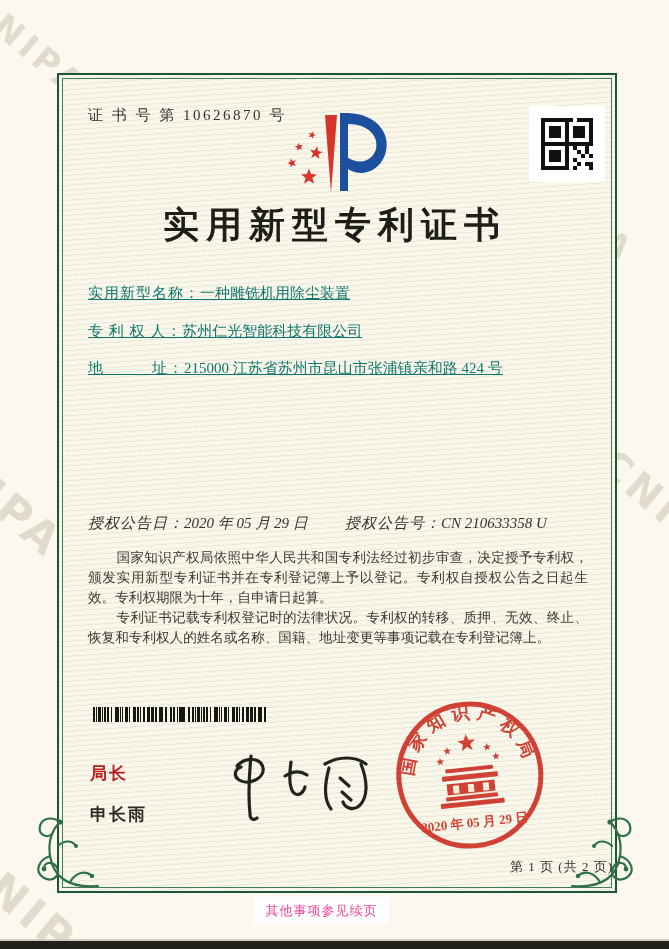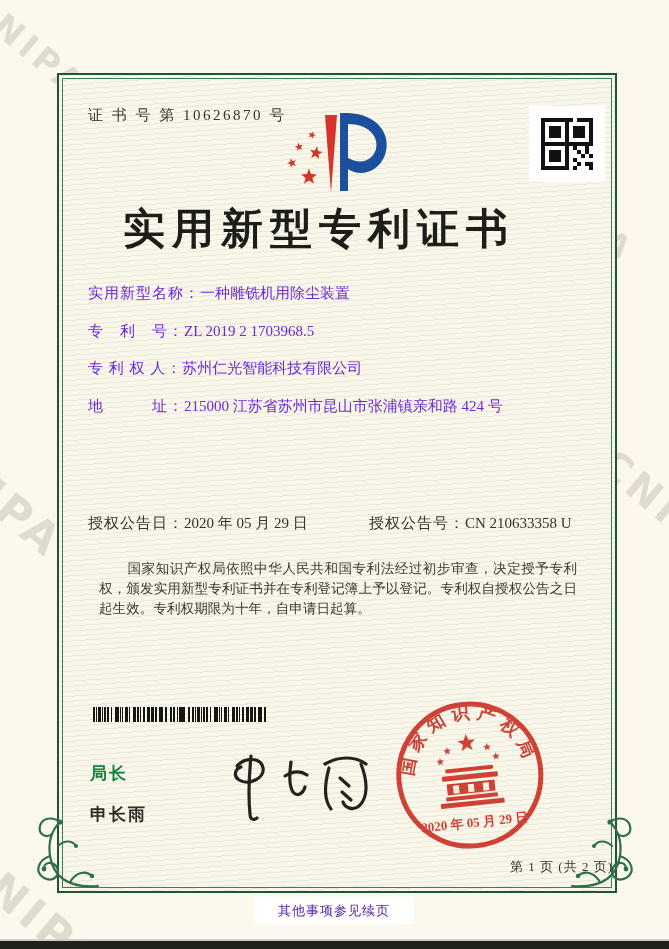--- a/index.html
+++ b/index.html
@@ -14,49 +14,49 @@
   .frame{position:absolute;left:57px;top:73px;width:556px;height:816px;border:2.5px solid #1b5737;
          background:repeating-linear-gradient(176deg,rgba(96,142,108,.12) 0 1px,rgba(0,0,0,0) 1px 5px),#faf7ea;}
   .frame-inner{position:absolute;left:3px;top:3px;right:3px;bottom:3px;border:1px solid #3f7d58;}
 
   .cert-no{position:absolute;left:88px;top:106px;font-size:15px;letter-spacing:2.5px;color:#34322d;}
 
   .logo{position:absolute;left:268px;top:101px;width:134px;height:98px;}
   .qr-box{position:absolute;left:529px;top:106px;width:76px;height:76px;background:#fff;}
   .qr-box svg{position:absolute;left:12px;top:12px;}
 
-  .title{position:absolute;left:41px;top:201px;width:556px;text-align:center;font-size:42px;font-weight:700;
+  .title{position:absolute;left:57px;top:201px;width:556px;text-align:center;font-size:36px;font-weight:700;
          letter-spacing:7px;color:#1f1d19;}
 
-  .fields{position:absolute;left:88px;top:284px;width:500px;font-size:15px;color:#6d28d9;}
+  .fields{position:absolute;left:88px;top:284px;width:500px;font-size:15px;color:#0f766e;text-decoration:underline;}
   .frow{height:20px;margin-bottom:17.5px;white-space:nowrap;}
   .flabel{letter-spacing:1px;}
-  .grant{position:absolute;left:88px;top:514px;width:510px;font-size:15px;color:#34322d;white-space:nowrap;}
-  .grant .col2{position:absolute;left:257px;top:0;margin-left:24px;}
+  .grant{position:absolute;left:88px;top:514px;width:510px;font-size:15px;color:#34322d;white-space:nowrap;font-style:italic;}
+  .grant .col2{position:absolute;left:257px;top:0;}
 
   .body-text{position:absolute;left:88px;top:548px;width:500px;font-size:13.6px;line-height:20px;
              color:#3a382f;text-align:justify;}
-  .body-text p{margin:11px;text-indent:2.1em;}
+  .body-text p{margin:0;text-indent:2.1em;}
 
   .barcode{position:absolute;left:93px;top:707px;width:176px;height:15px;
     background-image:
       repeating-linear-gradient(90deg,#161613 0 2px,rgba(0,0,0,0) 2px 3px,#161613 3px 4px,rgba(0,0,0,0) 4px 7px,#161613 7px 8px,rgba(0,0,0,0) 8px 11px),
       repeating-linear-gradient(90deg,#161613 0 1px,rgba(0,0,0,0) 1px 5px,#161613 5px 7px,rgba(0,0,0,0) 7px 9px);}
 
-  .signer-title{position:absolute;left:90px;top:762px;font-size:17px;font-weight:700;color:#15803d;letter-spacing:2px;
+  .signer-title{position:absolute;left:90px;top:762px;font-size:17px;font-weight:700;color:#b91c1c;letter-spacing:2px;
                 font-family:"DejaVu Sans","Liberation Sans",sans-serif;text-align:right;}
   .signer-name{position:absolute;left:90px;top:803px;font-size:17px;font-weight:700;color:#2c2a25;letter-spacing:2px;
                font-family:"DejaVu Sans","Liberation Sans",sans-serif;}
   .signature{position:absolute;left:193px;top:742px;}
 
   .seal{position:absolute;left:390px;top:697px;transform:rotate(-6deg);opacity:.93;mix-blend-mode:multiply;}
 
   .page-no{position:absolute;left:57px;top:858px;width:556px;text-align:right;font-size:13px;color:#34322d;letter-spacing:1px;}
-  .note-box{position:absolute;left:254px;top:897px;width:160px;height:27px;background:#fff;display:flex;
-            align-items:center;justify-content:center;font-size:13px;color:#4c1d95;letter-spacing:1px;}
+  .note-box{position:absolute;left:254px;top:897px;width:135px;height:27px;background:#fff;display:flex;
+            align-items:center;justify-content:center;font-size:13px;color:#ec4899;letter-spacing:1px;}
 
   .corner-orn{position:absolute;width:78px;height:86px;}
   .corner-bl{left:24px;top:812px;}
   .corner-br{left:568px;top:812px;transform:scaleX(-1);}
 
   .edge-line{position:absolute;left:0;top:939px;width:669px;height:2px;background:#cfccc3;}
   .edge-dark{position:absolute;left:0;top:941px;width:669px;height:8px;background:#21201d;}
 </style>
 </head>
 <body>
@@ -170,32 +170,32 @@
         <rect x="44" y="32" width="4" height="4"></rect>
           <rect x="48" y="44" width="4" height="4"></rect>
       </g>
     </svg>
   </div>
 
   <div class="title">实用新型专利证书</div>
 
   <div class="fields">
     <div class="frow"><span class="flabel">实用新型名称：</span><span>一种雕铣机用除尘装置</span></div>
-    <div class="frow"><span class="flabel">专　利　号：</span><span>ZL 2019 2 1703968.5</span></div>
     <div class="frow"><span class="flabel">专 利 权 人：</span><span>苏州仁光智能科技有限公司</span></div>
     <div class="frow"><span class="flabel">地　　　址：</span><span>215000 江苏省苏州市昆山市张浦镇亲和路 424 号</span></div>
   </div>
 
   <div class="grant">
     <span><span class="flabel">授权公告日：</span><span>2020 年 05 月 29 日</span></span>
     <span class="col2"><span class="flabel">授权公告号：</span><span>CN 210633358 U</span></span>
   </div>
 
   <div class="body-text">
     <p>国家知识产权局依照中华人民共和国专利法经过初步审查，决定授予专利权，颁发实用新型专利证书并在专利登记簿上予以登记。专利权自授权公告之日起生效。专利权期限为十年，自申请日起算。</p>
+    <p>专利证书记载专利权登记时的法律状况。专利权的转移、质押、无效、终止、恢复和专利权人的姓名或名称、国籍、地址变更等事项记载在专利登记簿上。</p>
   </div>
 
   <div class="barcode"></div>
 
   <div class="signer-title">局长</div>
   <div class="signer-name">申长雨</div>
 
   <svg class="signature" width="190" height="80" viewBox="0 0 190 80">
     <g fill="none" stroke="#23231e" stroke-width="3.2" stroke-linecap="round">
       <path d="M58,14 C56,34 55,52 57,72 C57,77 60,79 64,76"></path>

